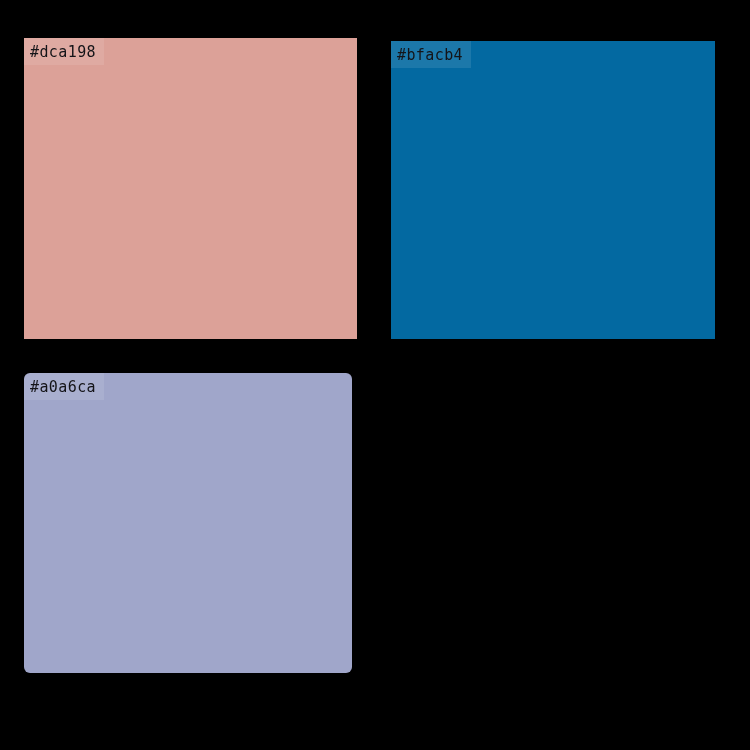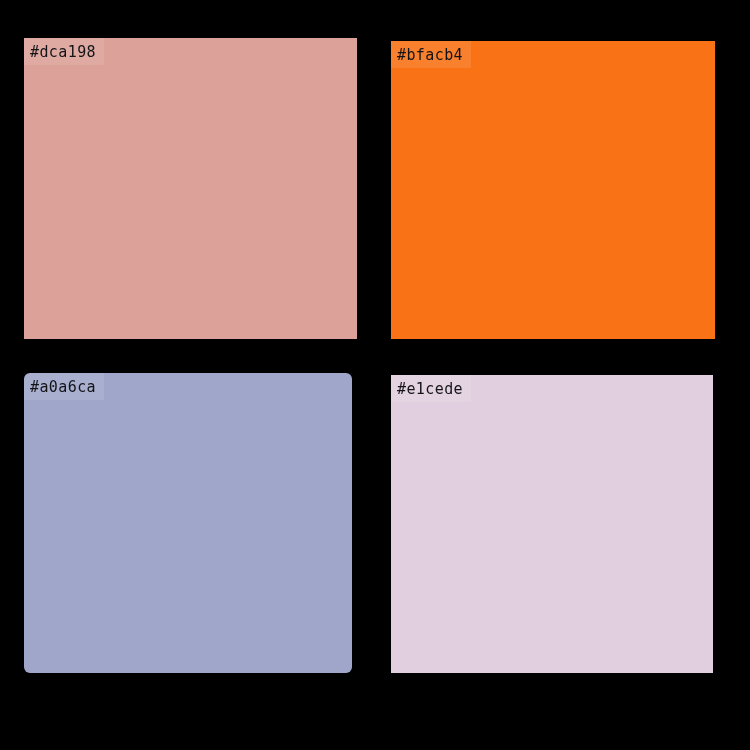--- a/index.html
+++ b/index.html
@@ -46,25 +46,22 @@
 </style>
 </head>
 <body style="background: rgb(0, 0, 0);">
 
 <div id="canvas" style="background: rgb(0, 0, 0);">
 
   <div class="swatch" style="left: 24px; top: 38px; width: 333px; height: 301px; background: rgb(220, 161, 152);">
     <span class="swatch-label" style="color: rgb(20, 20, 24); background: rgba(255, 255, 255, 0.1);">#dca198</span>
   </div>
 
-  <div class="swatch" style="left: 391px; top: 41px; width: 324px; height: 298px; background: #f97316;">
+  <div class="swatch" style="left: 391px; top: 41px; width: 324px; height: 298px; background: #0369a1;">
     <span class="swatch-label" style="color: rgb(20, 20, 24); background: rgba(255, 255, 255, 0.1);">#bfacb4</span>
   </div>
 
   <div class="swatch" style="left: 24px; top: 373px; width: 328px; height: 300px; background: rgb(160, 166, 202); border-radius: 6px;">
     <span class="swatch-label" style="color: rgb(20, 20, 24); background: rgba(255, 255, 255, 0.1);">#a0a6ca</span>
   </div>
 
-  <div class="swatch" style="left: 391px; top: 375px; width: 322px; height: 298px; background: rgb(225, 206, 222);">
-    <span class="swatch-label" style="color: rgb(20, 20, 24); background: rgba(255, 255, 255, 0.1);">#e1cede</span>
-  </div>
 
 </div>
 
 </body></html>

